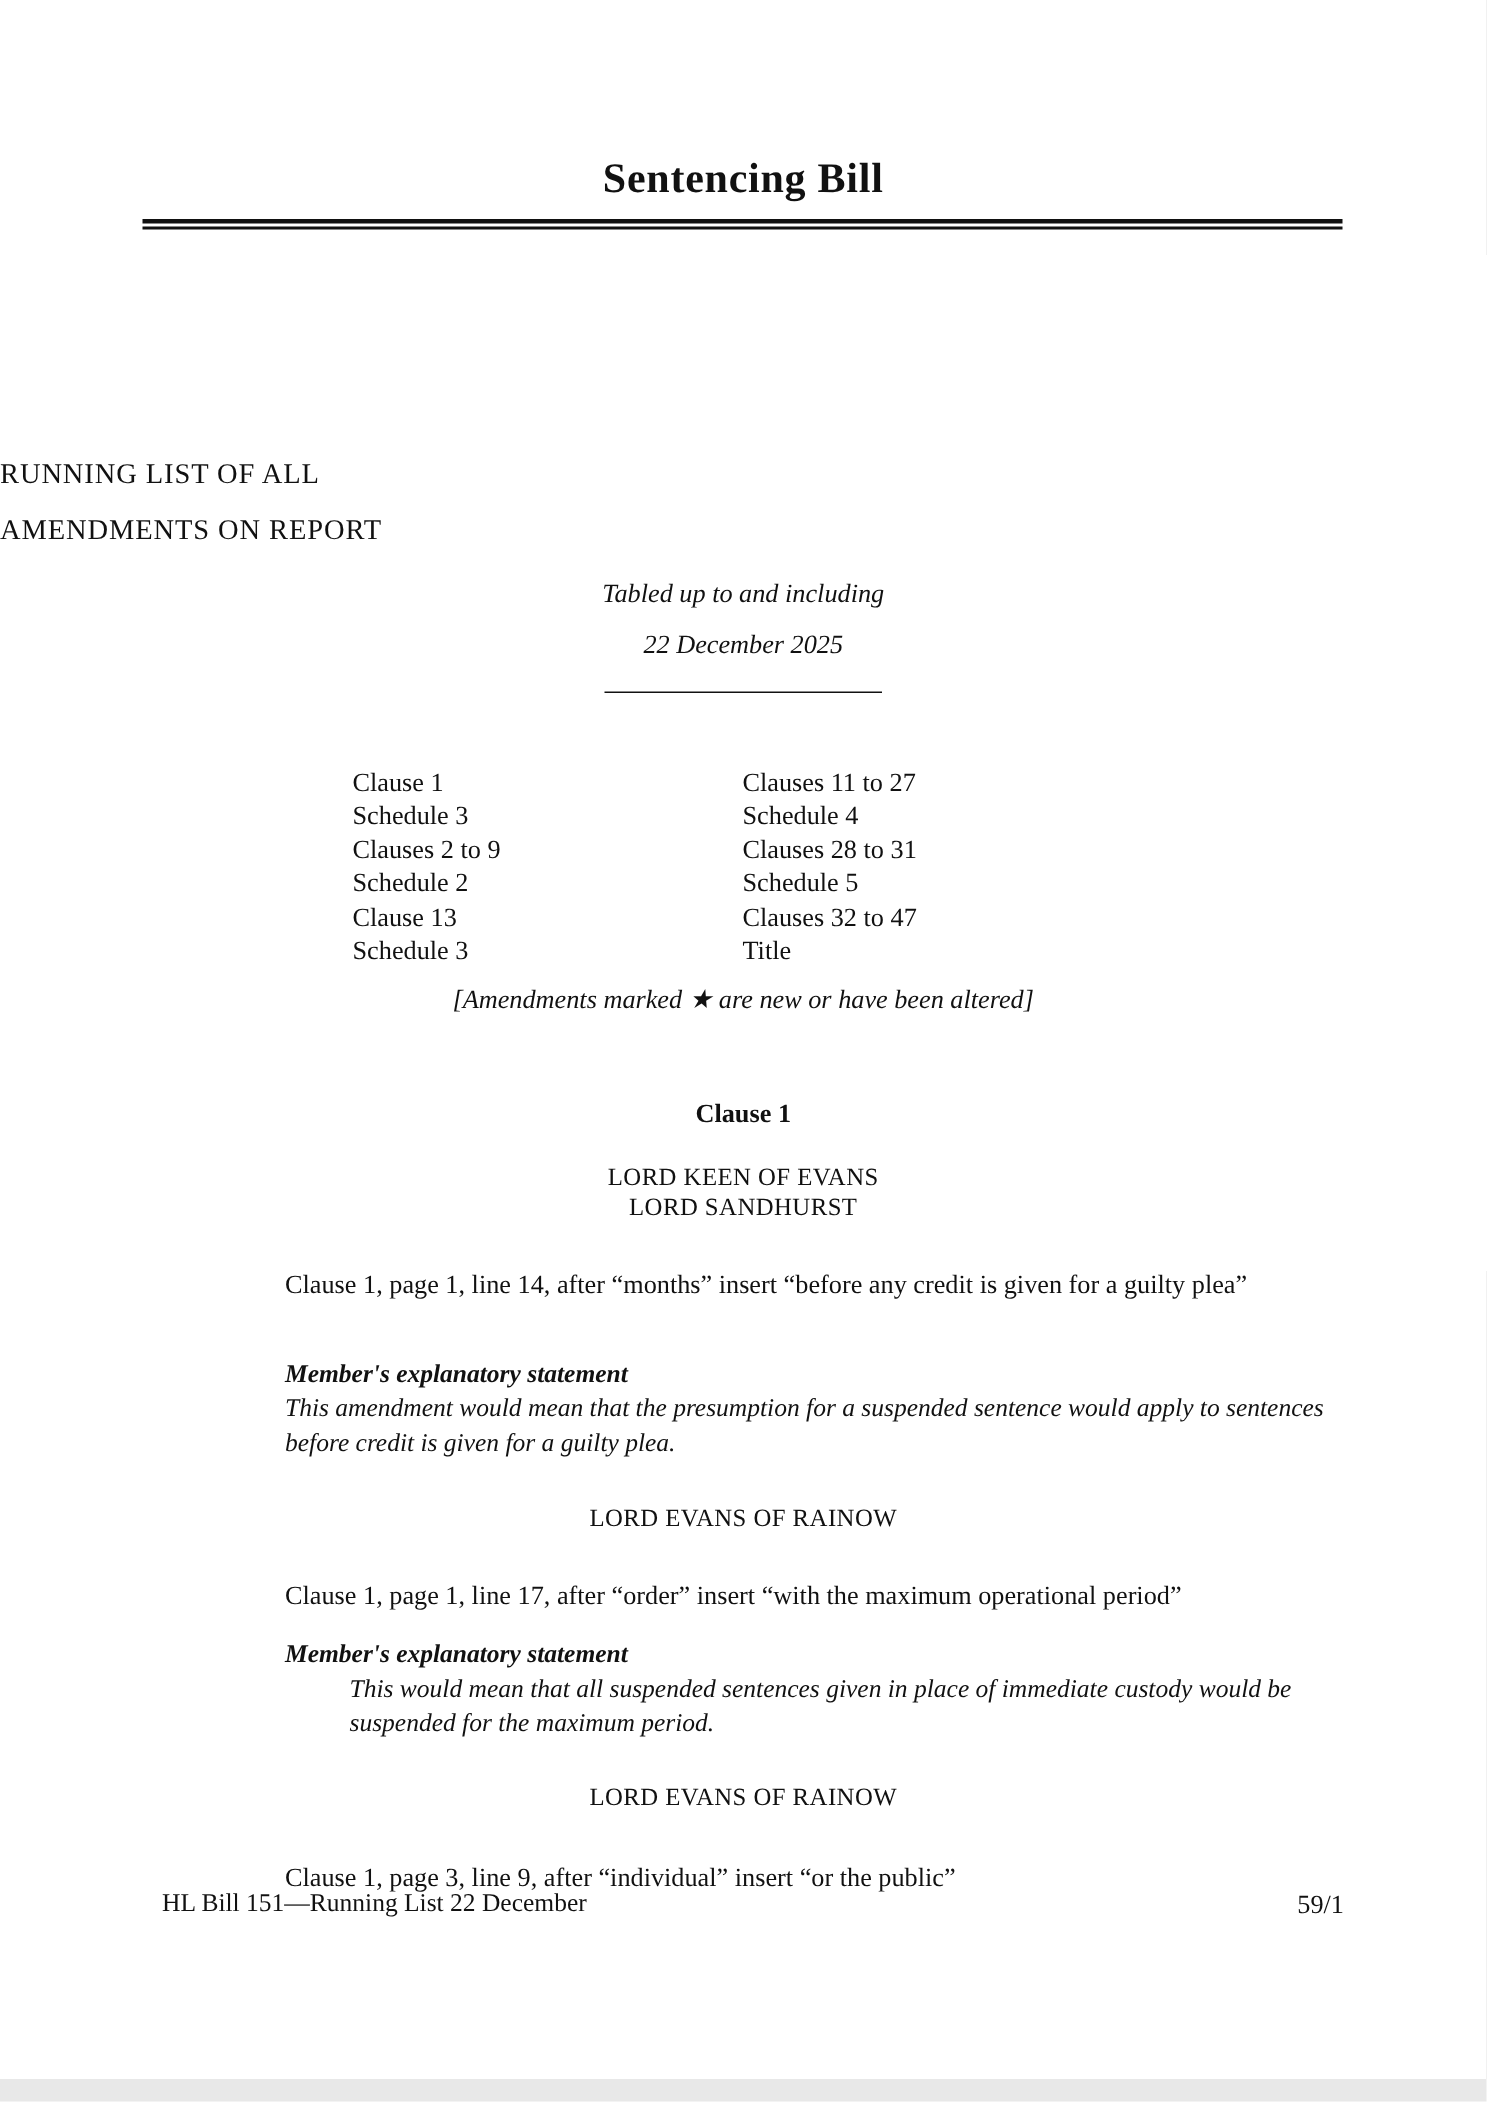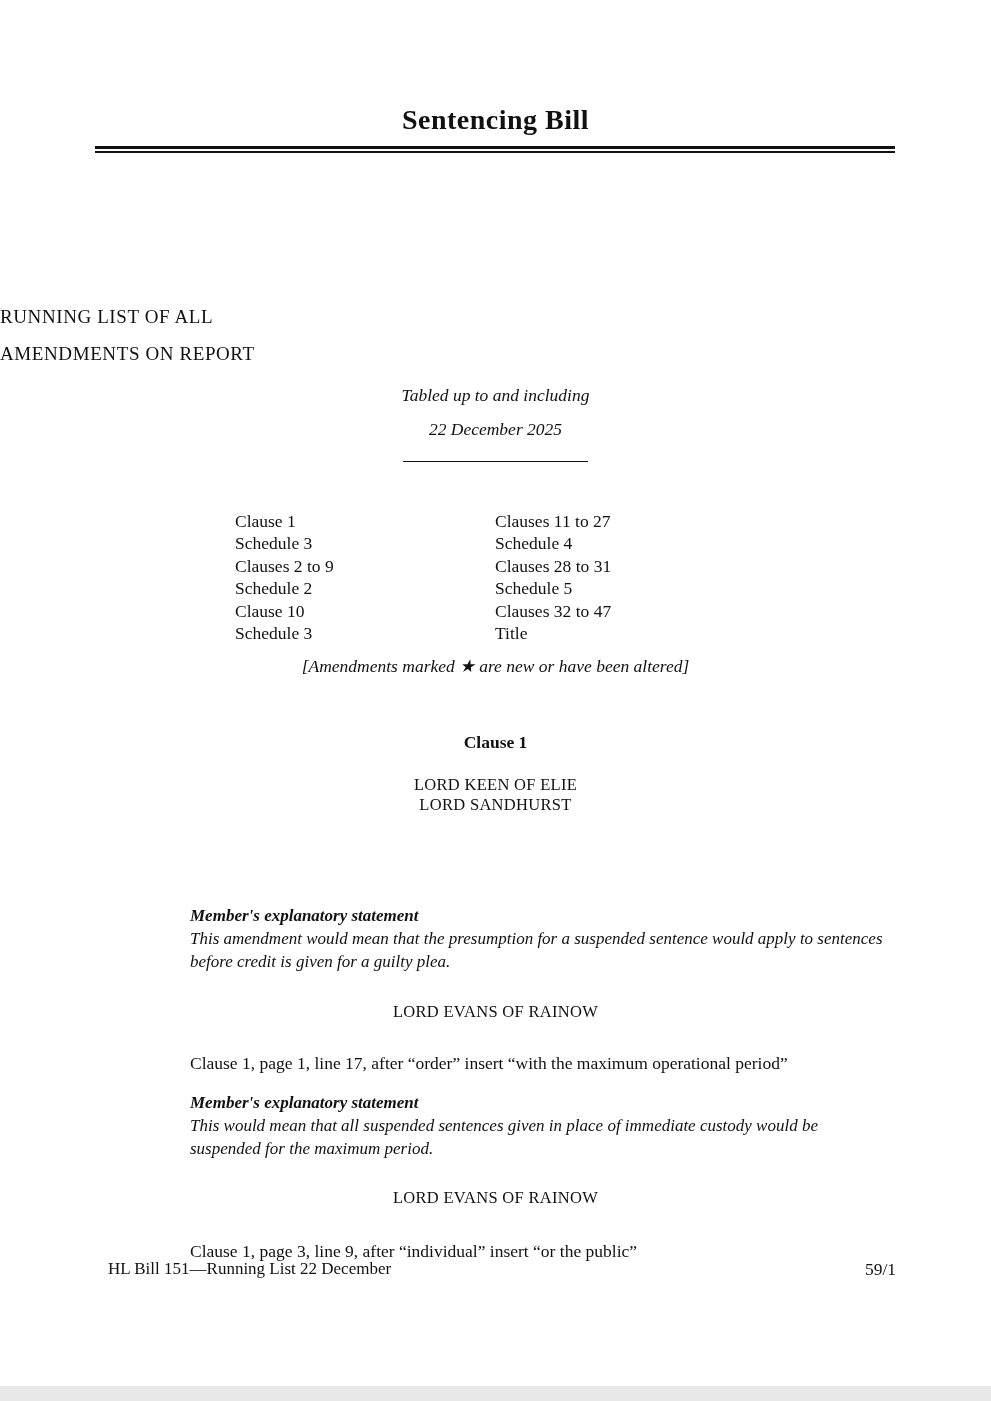--- a/index.html
+++ b/index.html
@@ -93,21 +93,21 @@
   .expl-label.e1 { top: 906px; }
   .expl-label.e2 { top: 1093px; }
 
   .expl-text {
     left: 190px; width: 695px;
     font-style: italic;
     font-size: 17px;
     line-height: 22.5px;
   }
   .expl-text.e1 { top: 928px; }
-  .expl-text.e2 { top: 1115px; }
+  .expl-text.e2 { top: 1115px; margin-left: 43px; }
 
   .footer-left { top: 1259px; left: 108px; font-size: 17px; }
   .footer-right { top: 1259px; right: 95px; font-size: 17.5px; }
 </style>
 </head>
 <body>
 
 <div class="page">
 
   <h1 class="abs doc-title">Sentencing Bill</h1>
@@ -121,41 +121,42 @@
 
   <div class="abs short-rule"></div>
 
 
   <div class="abs instruction-cols">
     <ul class="instruction-col left">
       <li>Clause 1</li>
       <li>Schedule 3</li>
       <li>Clauses 2 to 9</li>
       <li>Schedule 2</li>
-      <li>Clause 10</li>
+      <li>Clause 13</li>
       <li>Schedule 3</li>
     </ul>
     <ul class="instruction-col right">
       <li>Clauses 11 to 27</li>
       <li>Schedule 4</li>
       <li>Clauses 28 to 31</li>
       <li>Schedule 5</li>
       <li>Clauses 32 to 47</li>
       <li>Title</li>
     </ul>
   </div>
 
   <div class="abs marked-note">[Amendments marked ★ are new or have been altered]</div>
 
   <div class="abs clause-heading">Clause 1</div>
 
   <div class="abs sponsors s1">
-    <div>LORD KEEN OF ELIE</div>
+    <div>LORD KEEN OF EVANS</div>
     <div>LORD SANDHURST</div>
   </div>
+  <p class="abs amendment-text a1">Clause 1, page 1, line 14, after “months” insert “before any credit is given for a guilty plea”</p>
   <div class="abs expl-label e1">Member's explanatory statement</div>
   <p class="abs expl-text e1">This amendment would mean that the presumption for a suspended sentence would apply to sentences before credit is given for a guilty plea.</p>
 
   <div class="abs sponsors s2">
     <div>LORD EVANS OF RAINOW</div>
   </div>
   <p class="abs amendment-text a2">Clause 1, page 1, line 17, after “order” insert “with the maximum operational period”</p>
   <div class="abs expl-label e2">Member's explanatory statement</div>
   <p class="abs expl-text e2">This would mean that all suspended sentences given in place of immediate custody would be suspended for the maximum period.</p>
 

